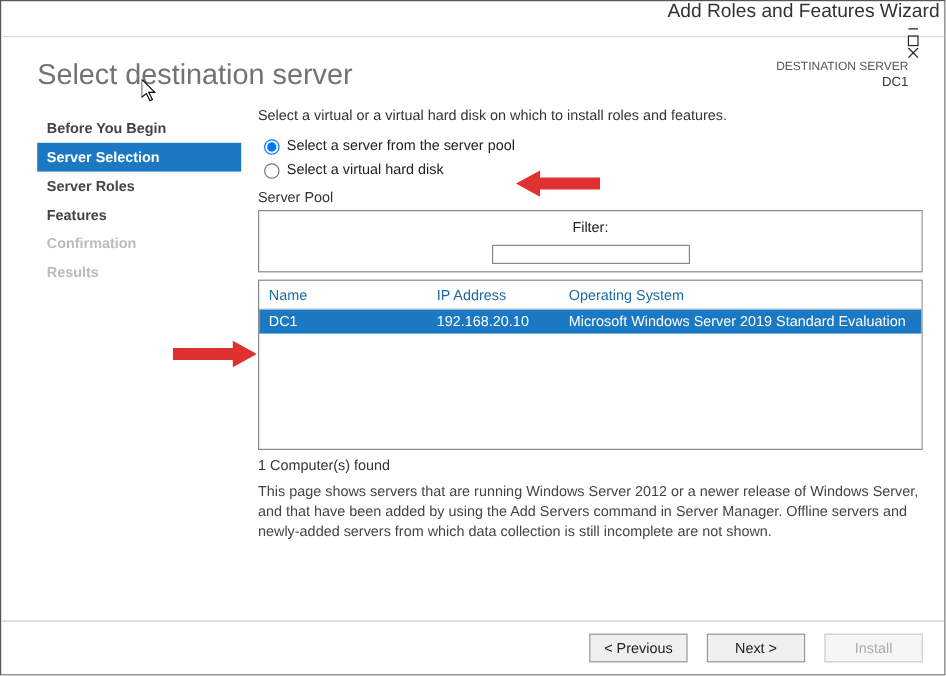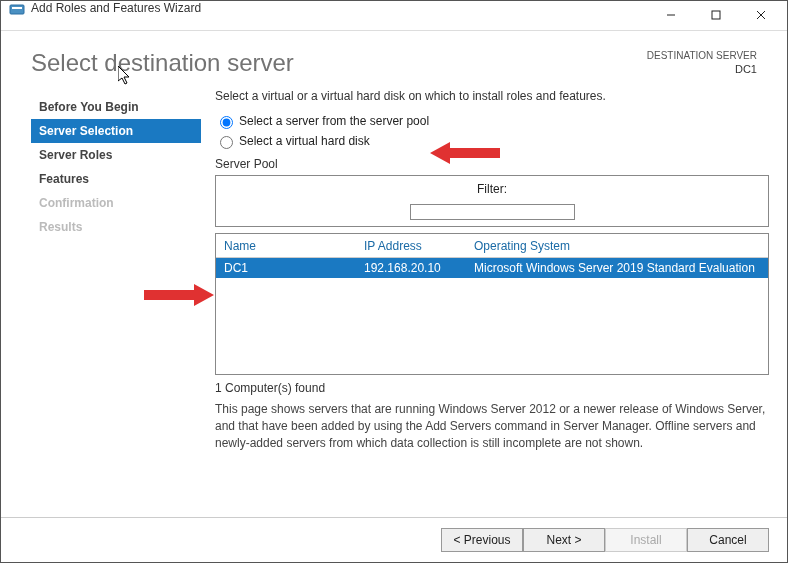--- a/index.html
+++ b/index.html
@@ -18,25 +18,26 @@
     border: 1px solid #555;
     width: 788px;
     height: 563px;
     display: flex;
     flex-direction: column;
     background: #fff;
   }
   .titlebar {
     height: 30px;
     display: flex;
-    align-items: flex-start;
+    align-items: flex-end;
     padding: 0 4px 0 8px;
     border-bottom: 1px solid #ddd;
-    font-size: 12px;
+    font-size: 16px;
     color: #333;
+    flex-direction: column;
   }
   .titlebar .app-icon {
     width: 16px; height: 16px;
     margin-right: 6px;
   }
   .titlebar .title { flex: 1; }
   .winbtn {
     width: 45px; height: 28px;
     display: flex; align-items: center; justify-content: center;
     font-size: 10px;
@@ -163,21 +164,21 @@
     margin-top: 6px;
     font-size: 12px;
     color: #444;
     line-height: 1.4;
   }
   .footer {
     border-top: 1px solid #ccc;
     padding: 10px 18px;
     display: flex;
     justify-content: flex-end;
-    gap: 0;
+    gap: 16px;
   }
   .footer button {
     min-width: 82px;
     height: 24px;
     font-size: 12px;
     border: 1px solid #999;
     background: #efefef;
     color: #222;
   }
   .footer button.disabled {
@@ -278,21 +279,20 @@
 
       <div class="count-line">1 Computer(s) found</div>
       <div class="help-text">This page shows servers that are running Windows Server 2012 or a newer release of Windows Server, and that have been added by using the Add Servers command in Server Manager. Offline servers and newly-added servers from which data collection is still incomplete are not shown.</div>
     </div>
   </div>
 
   <div class="footer">
     <button>&lt; Previous</button>
     <button>Next &gt;</button>
     <button class="disabled">Install</button>
-    <button>Cancel</button>
   </div>
 </div>
 
 <svg class="arrow" style="left:430px; top:138px;" width="70" height="30" viewBox="0 0 70 30">
   <polygon points="0,15 20,4 20,10 70,10 70,20 20,20 20,26" fill="#e03131"></polygon>
 </svg>
 <svg class="arrow" style="left:144px; top:280px;" width="70" height="30" viewBox="0 0 70 30">
   <polygon points="70,15 50,4 50,10 0,10 0,20 50,20 50,26" fill="#e03131"></polygon>
 </svg>
 

